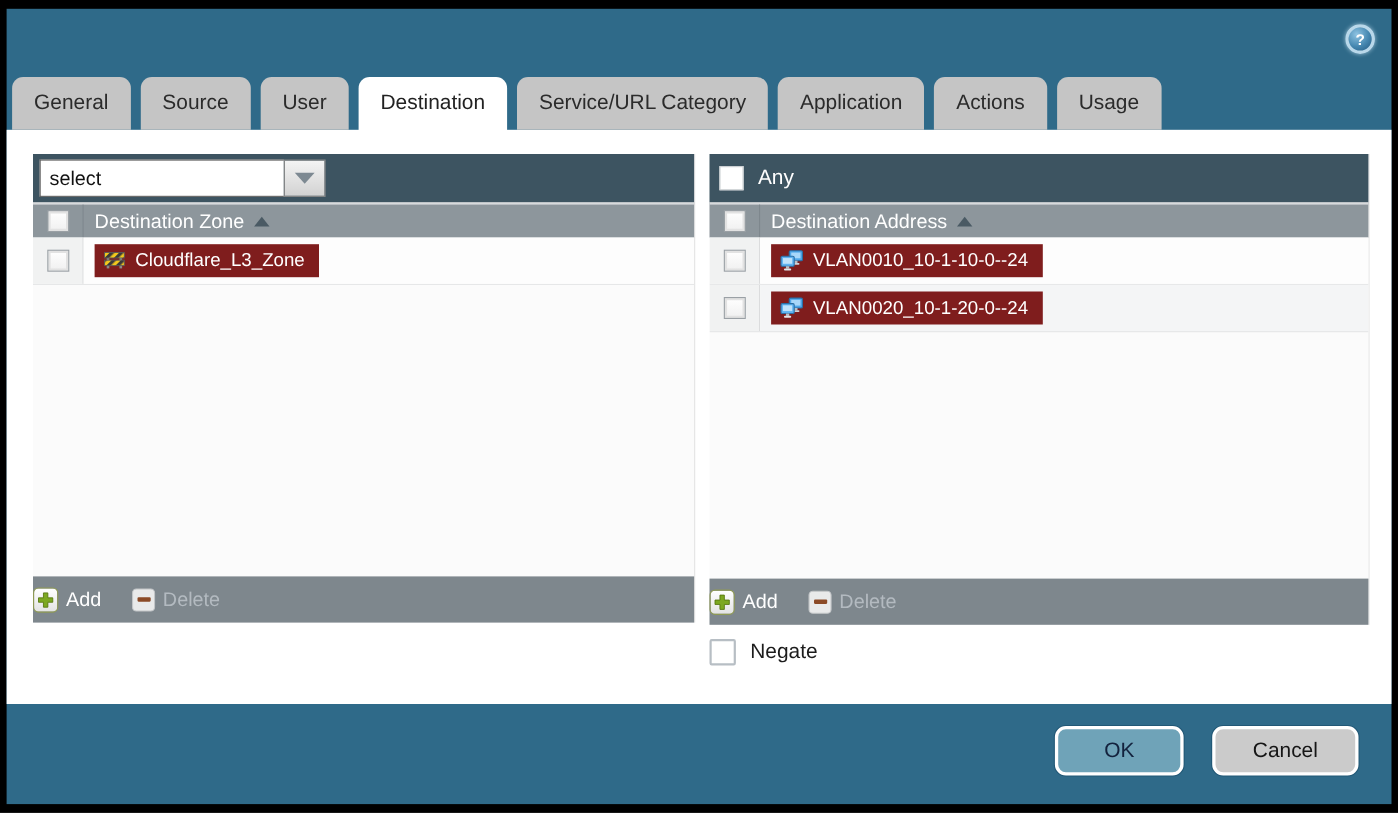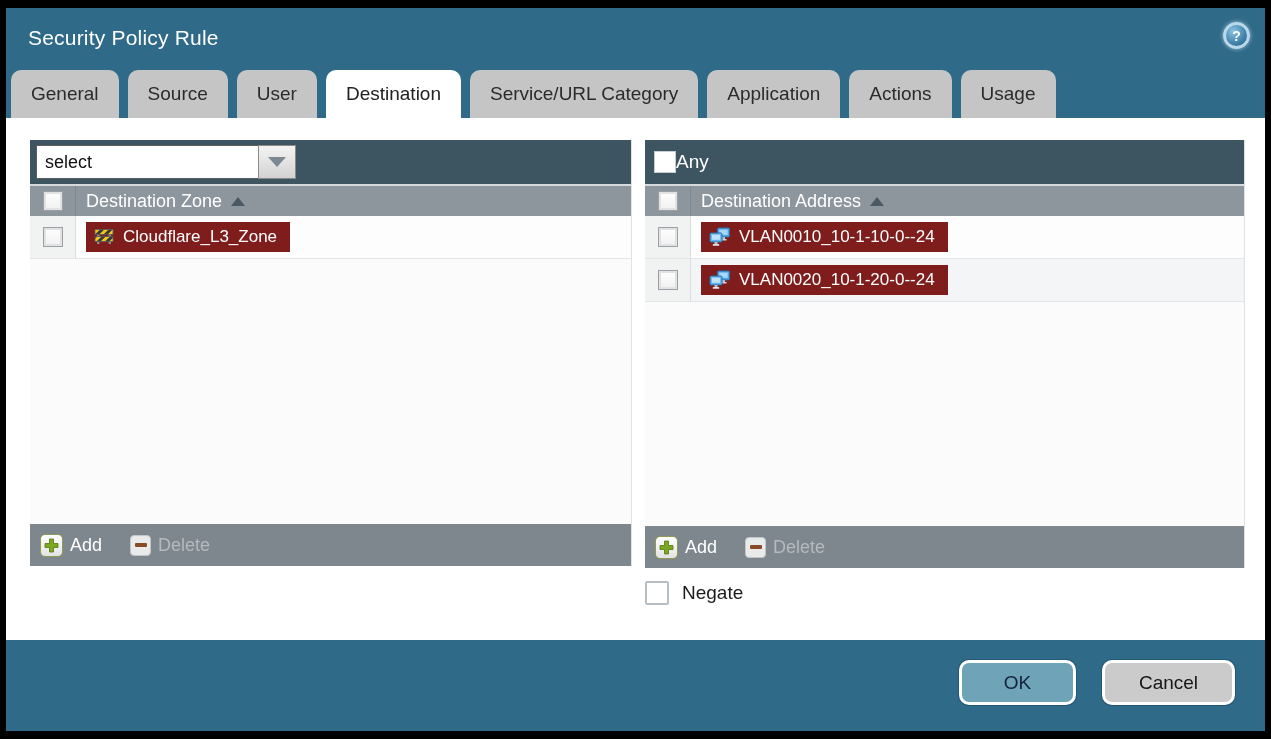--- a/index.html
+++ b/index.html
@@ -61,21 +61,21 @@
   .select-arrow-btn {
     width: 38px; height: 34px; border: 1px solid #8a8a8a;
     background: linear-gradient(#f4f4f4, #d2d2d2);
     display: flex; align-items: center; justify-content: center; cursor: pointer;
   }
   .tri-down {
     width: 0; height: 0;
     border-left: 9px solid transparent; border-right: 9px solid transparent;
     border-top: 10px solid #7d8992;
   }
-  .any-row { display: flex; align-items: flex-end; padding-left: 3px; }
+  .any-row { display: flex; align-items: flex-end; gap: 13px; padding-left: 3px; }
   .cb {
     background: linear-gradient(#ffffff, #f0f0f0);
     border: 1px solid #9aa0a5; cursor: pointer;
   }
   .cb-head { width: 22px; height: 22px; border: 1px solid #c8cdd0; background: #fff; }
   .cb-row { width: 20px; height: 20px; box-shadow: inset 0 0 0 2px #e2e2e2; }
   .any-label { color: #fff; font-size: 19px; }
   .col-head {
     height: 32px; background: #8D969C; border-top: 2px solid #d7dadc;
     display: flex; align-items: center; flex: 0 0 auto;
@@ -96,21 +96,21 @@
   .row .cb-cell { background: #f1f2f2; border-right: 1px solid #dbdcdd; }
   .row-cell { flex: 1; display: flex; align-items: center; padding-left: 10px; background: #fdfdfd; }
   .row.alt .row-cell { background: #f4f5f6; }
   .chip {
     display: inline-flex; align-items: center; gap: 8px;
     background: #7f1d1d; color: #fff; font-size: 17px;
     padding: 4px 13px 4px 7px; line-height: 22px;
   }
   .p-foot {
     height: 42px; background: #7E878D; flex: 0 0 auto;
-    display: flex; align-items: center; gap: 28px; padding-left: 10px;
+    display: flex; align-items: center; gap: 28px; 
   }
   .foot-btn { display: flex; align-items: center; gap: 7px; cursor: pointer; }
   .foot-btn .lbl { color: #fff; font-size: 18px; }
   .foot-btn.disabled { cursor: default; }
   .foot-btn.disabled .lbl { color: #b3bac0; }
   .icon-plus {
     width: 23px; height: 23px; border-radius: 5px;
     background: linear-gradient(#ffffff, #e3e3e3);
     border: 1px solid #8f9a54;
     display: flex; align-items: center; justify-content: center;
@@ -147,21 +147,20 @@
     <pattern id="hazard" width="6" height="6" patternUnits="userSpaceOnUse" patternTransform="rotate(45)">
       <rect width="6" height="6" fill="#f2c71d"></rect>
       <rect width="3" height="6" fill="#3a3a3a"></rect>
     </pattern>
   </defs>
 </svg>
 
 <div class="dialog">
 
   <div class="titlebar">
-    <div class="title-text">Security Policy Rule</div>
     <div class="help-icon">?</div>
   </div>
 
   <div class="tabs">
     <div class="tab">General</div>
     <div class="tab">Source</div>
     <div class="tab">User</div>
     <div class="tab active">Destination</div>
     <div class="tab">Service/URL Category</div>
     <div class="tab">Application</div>

